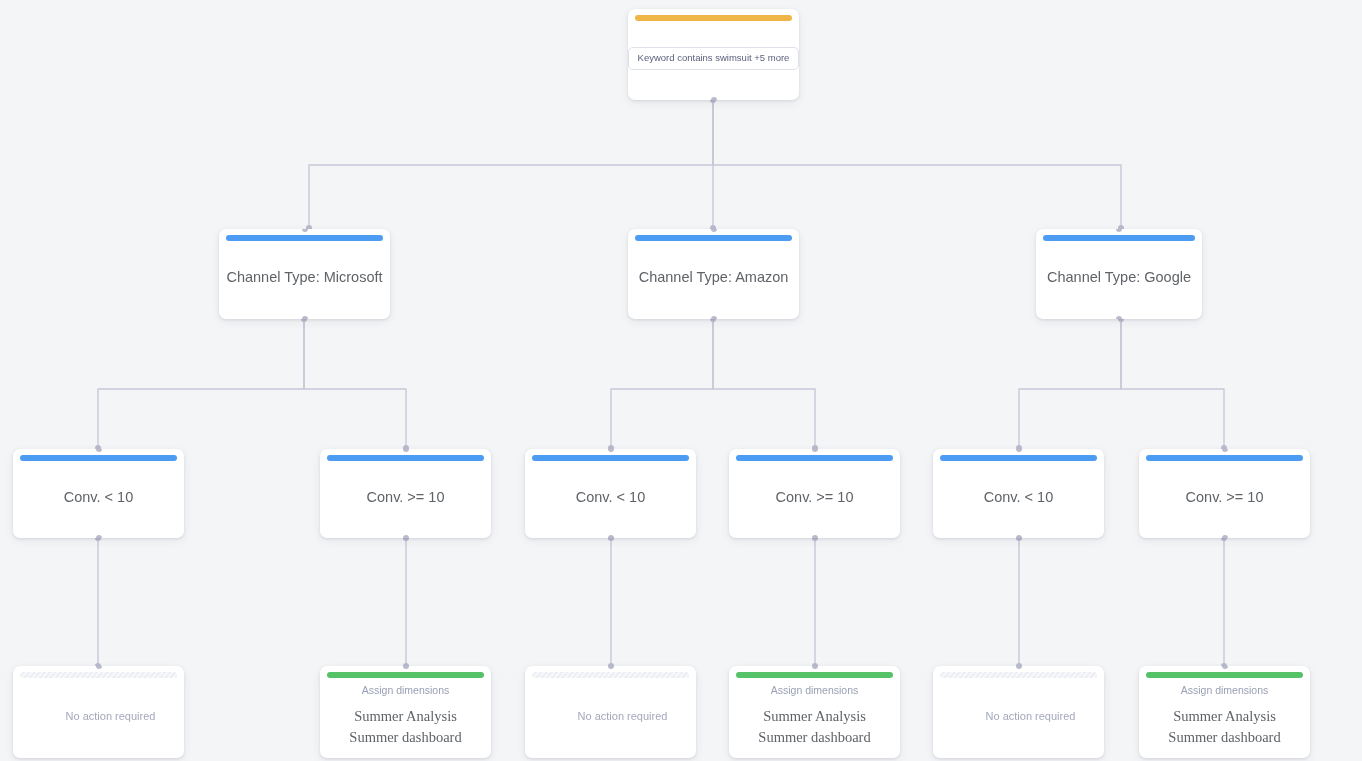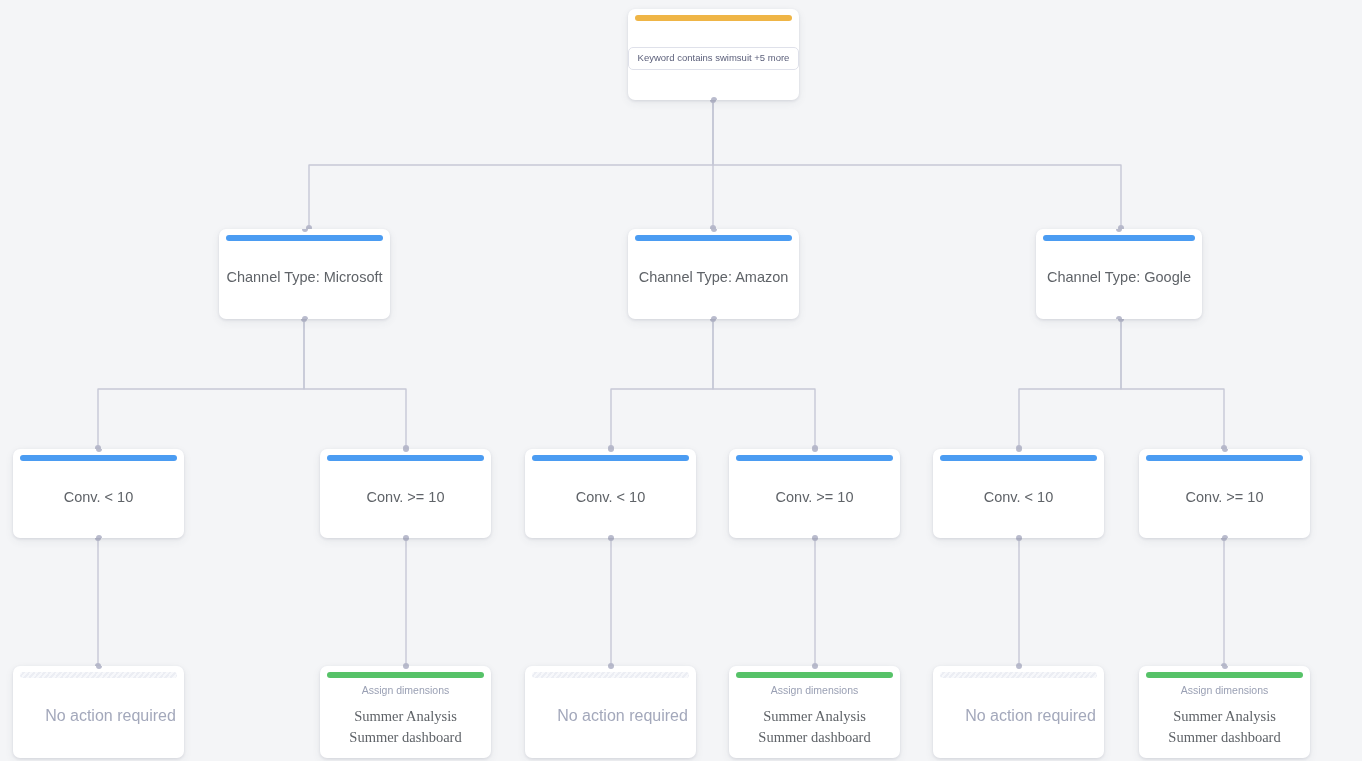--- a/index.html
+++ b/index.html
@@ -89,21 +89,21 @@
     white-space: nowrap;
   }
   .node-sub {
     font-size: 10.5px;
     color: #9aa0b4;
     line-height: 1.3;
     margin-bottom: 8px;
     white-space: nowrap;
   }
   .node-muted-text {
-    font-size: 16px;
+    font-size: 11px;
     color: #a3a8bb;
     line-height: 1.3;
     white-space: nowrap;
     padding-left: 24px;
   }
   .node-line {
     font-size: 14.5px;
     color: #5f6368;
     line-height: 1.45;
     white-space: nowrap;

